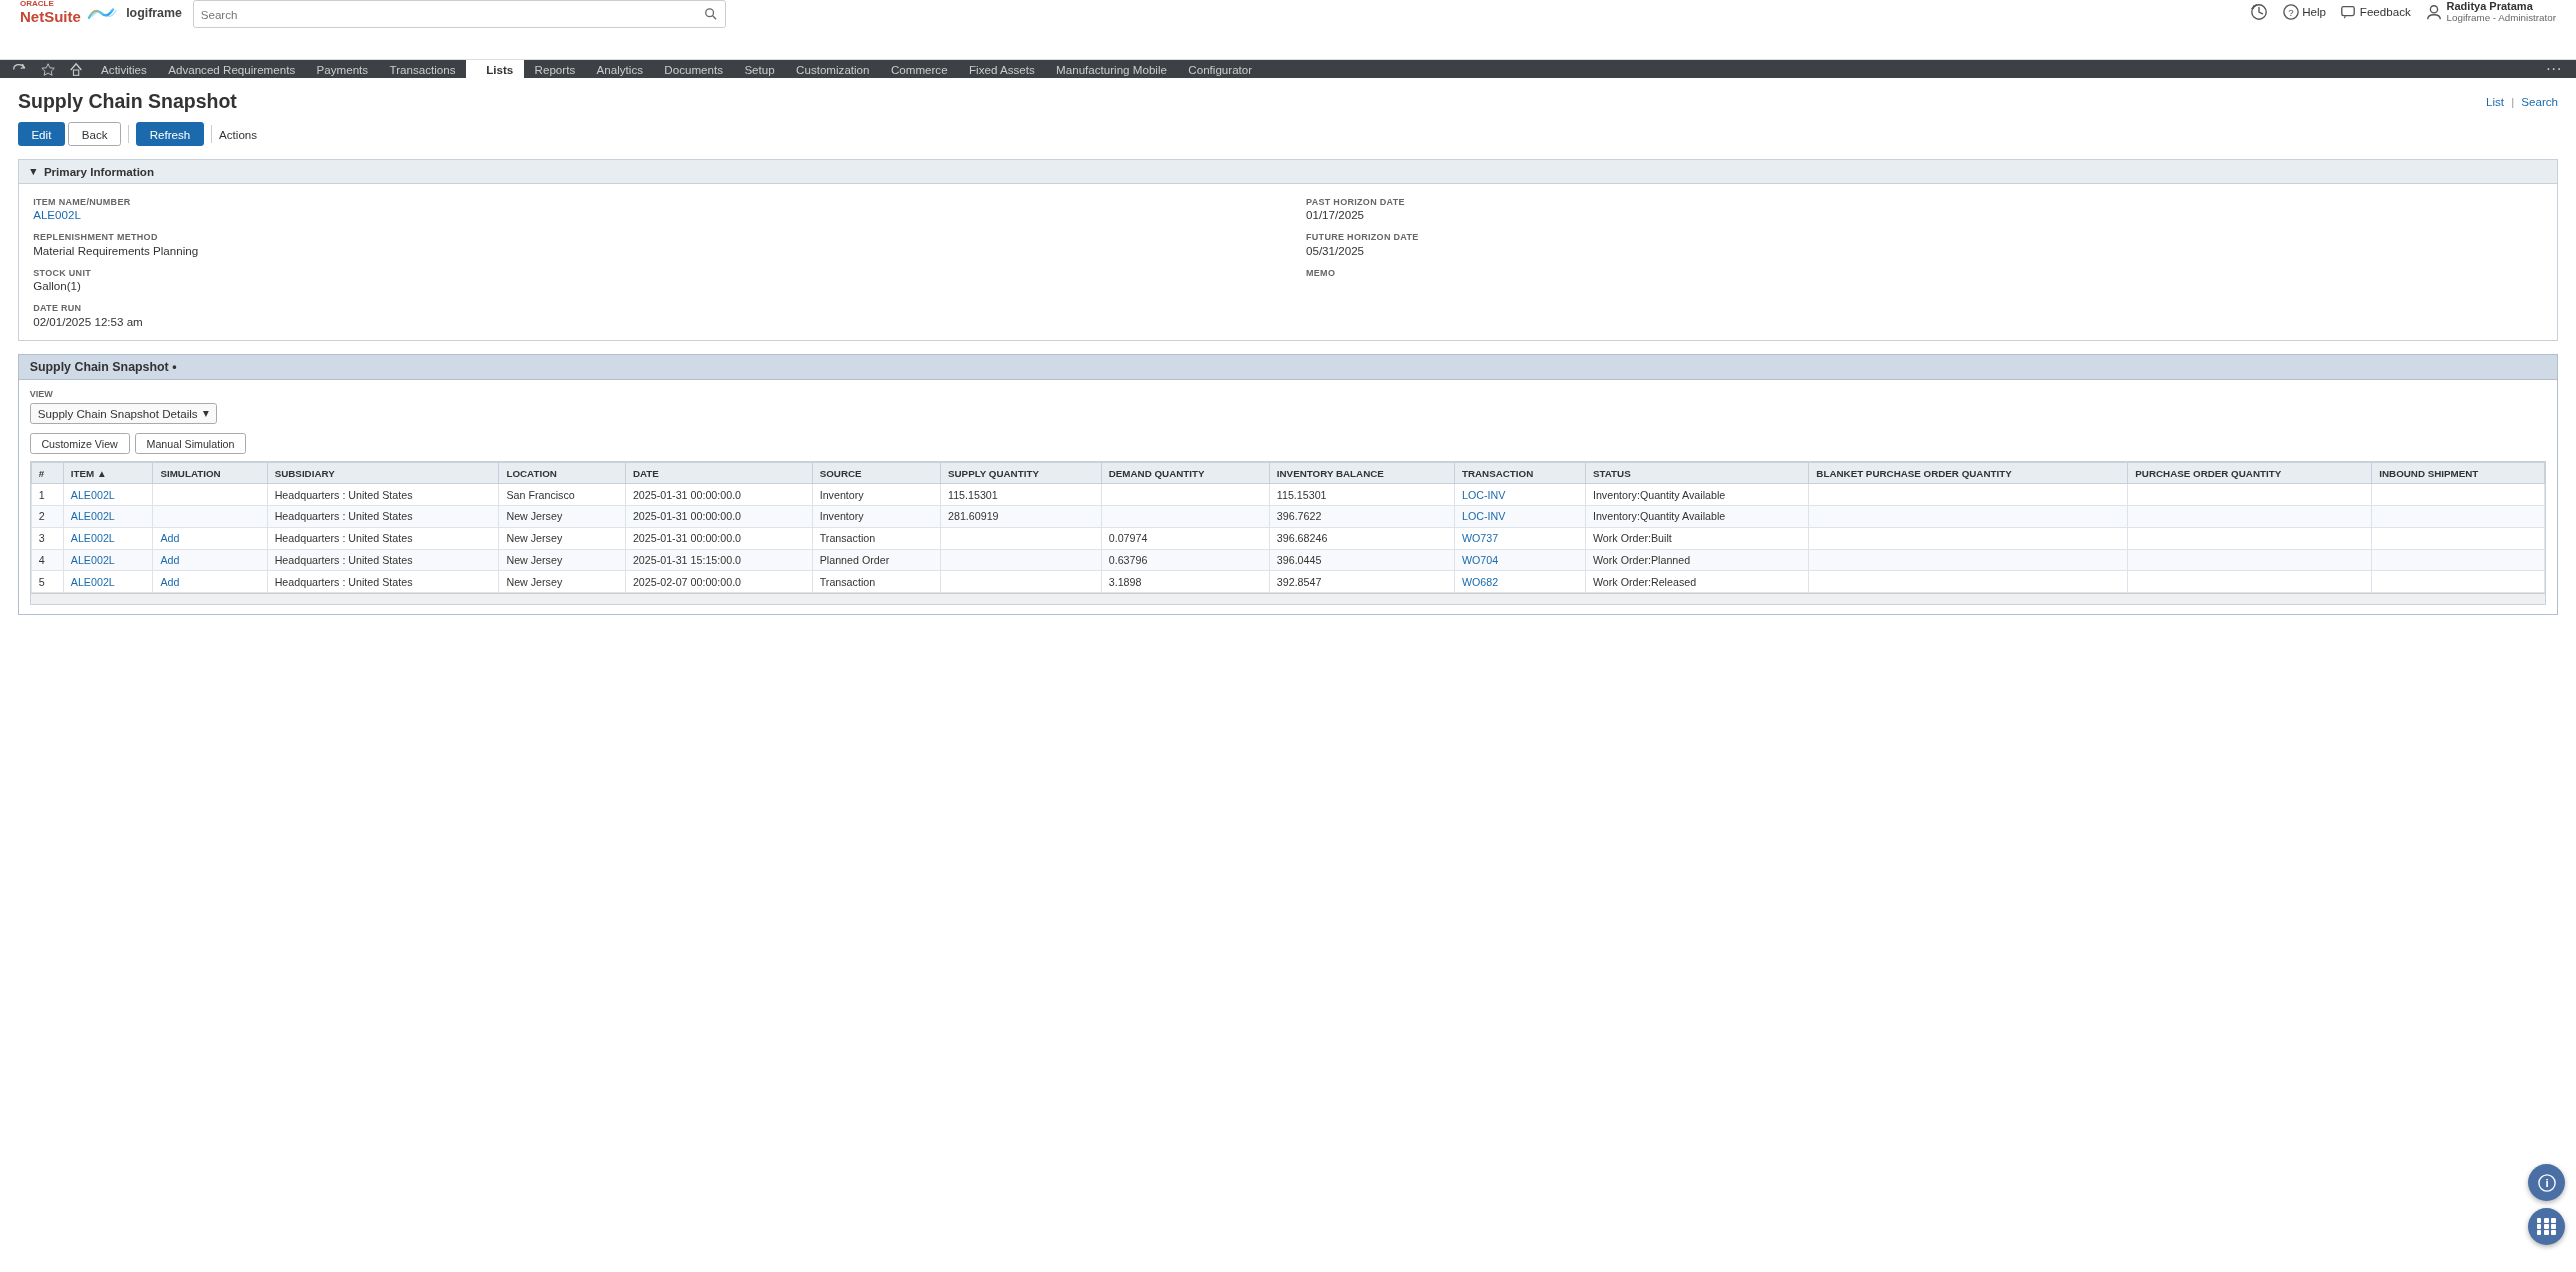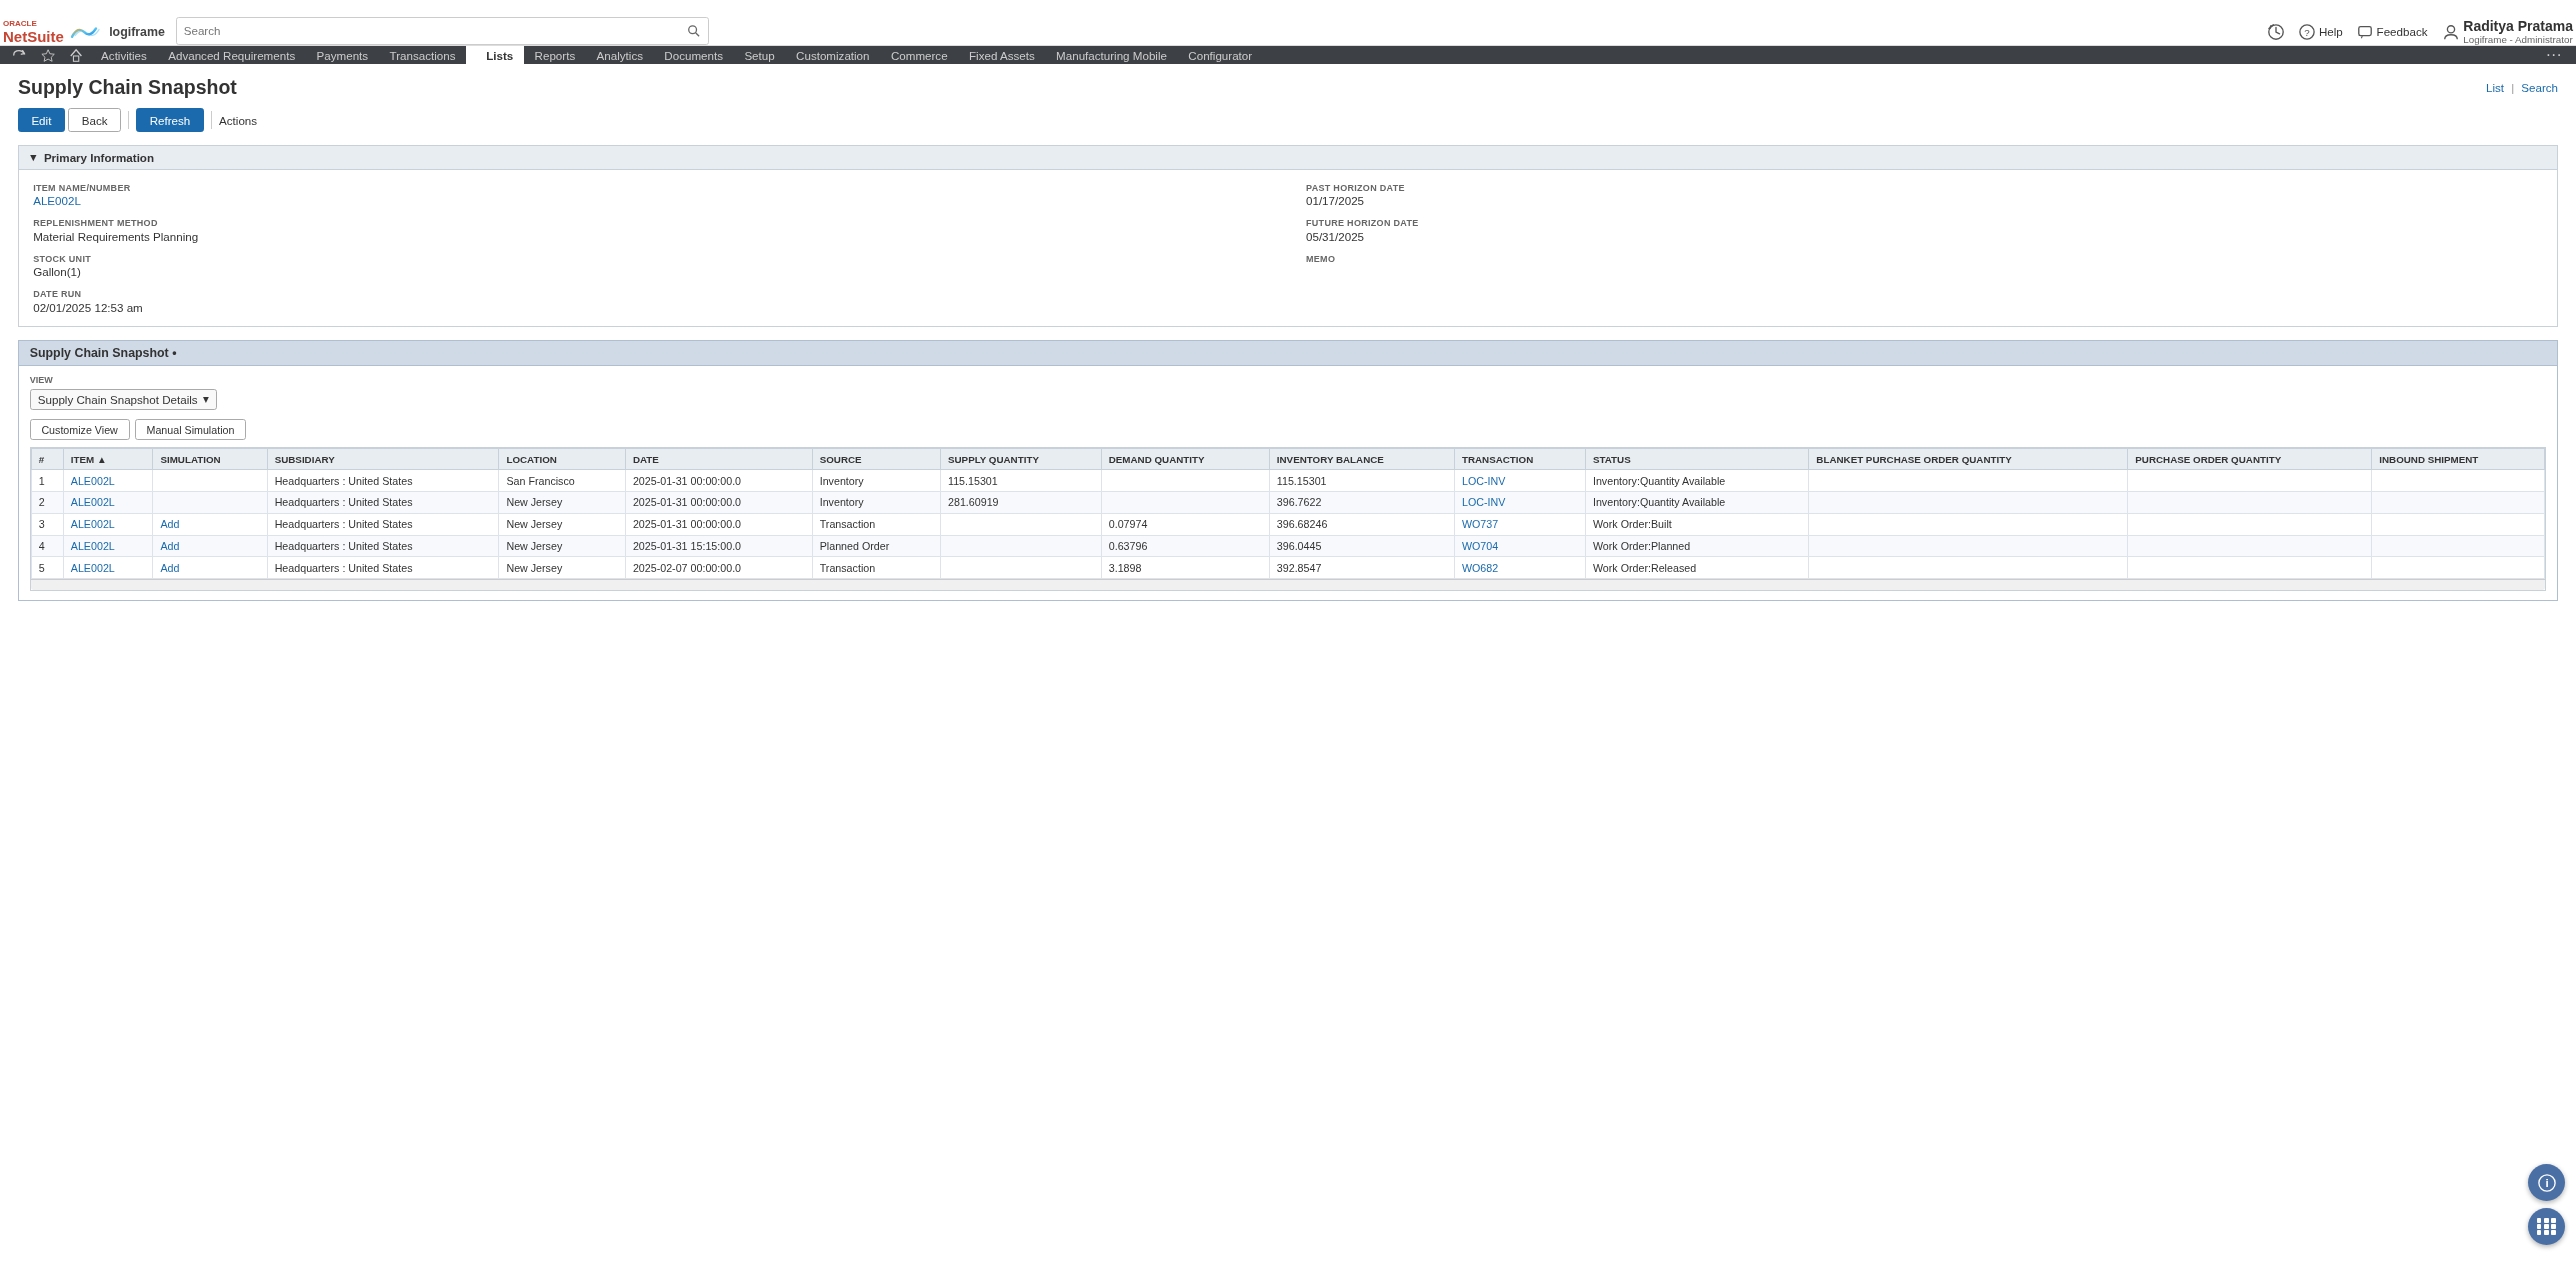--- a/index.html
+++ b/index.html
@@ -1,25 +1,25 @@
 <!DOCTYPE html>
 <html style="font-size:14.2px"><head>
   <meta charset="utf-8">
   <style>
     * { box-sizing: border-box; margin: 0; padding: 0; }
     body { font-family: Arial, sans-serif; font-size: 11.6px; color: #333; background: #fff; }
 
     
     .top-bar {
       display: flex;
-      align-items: flex-end;
+      align-items: flex-start;
       background: #fff;
       border-bottom: 0.9px solid #ddd;
-      padding: 0 3px;
-      height: 46px;
+      padding: 0 20px;
+      height: 60px;
       gap: 10.7px;
     }
     .logo-area {
       display: flex;
       align-items: center;
       gap: 5.3px;
       min-width: 160px;
     }
     .oracle-logo {
       display: flex;
@@ -70,21 +70,21 @@
     }
     .top-right-item {
       display: flex;
       align-items: center;
       gap: 3.6px;
       font-size: 11.6px;
       color: #333;
       cursor: pointer;
     }
     .user-info { display: flex; flex-direction: column; font-size: 10.7px; }
-    .user-name { font-weight: bold; font-size: 14px; }
+    .user-name { font-weight: bold; font-size: 11px; }
     .user-role { color: #666; font-size: 9.8px; }
 
     
     .nav-bar {
       display: flex;
       align-items: center;
       background: #3d4044;
       height: 18px;
       padding: 0 5.3px;
       gap: 0;

